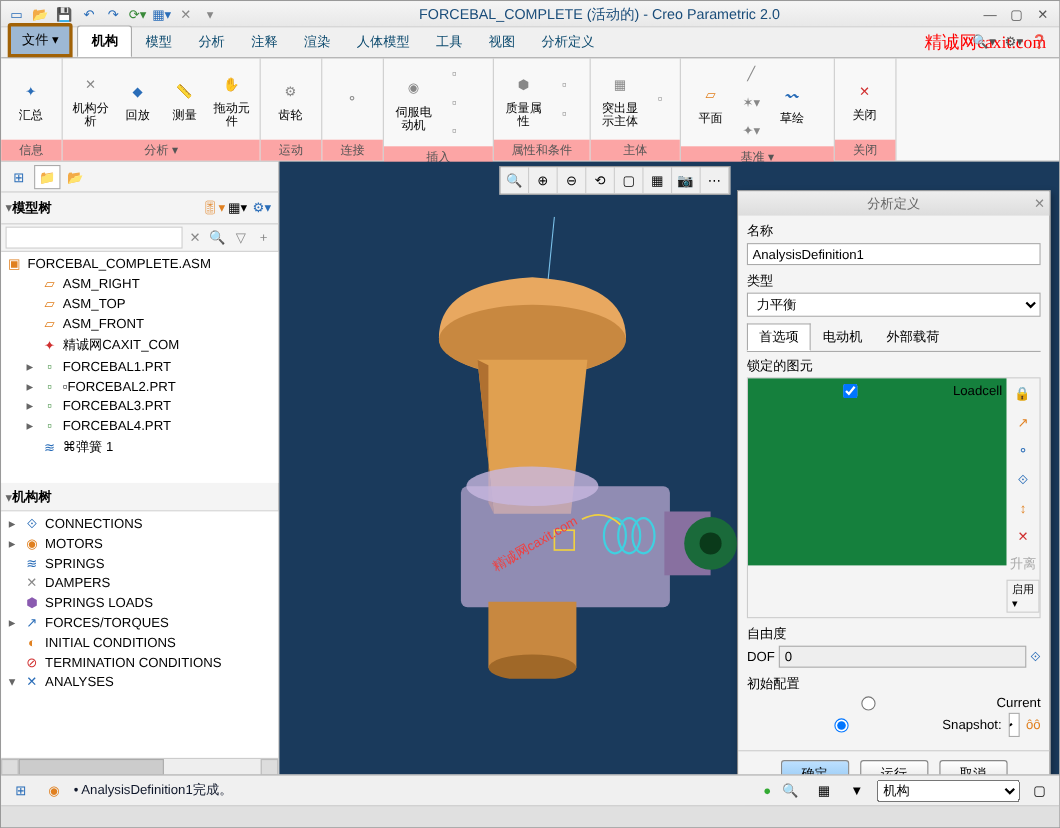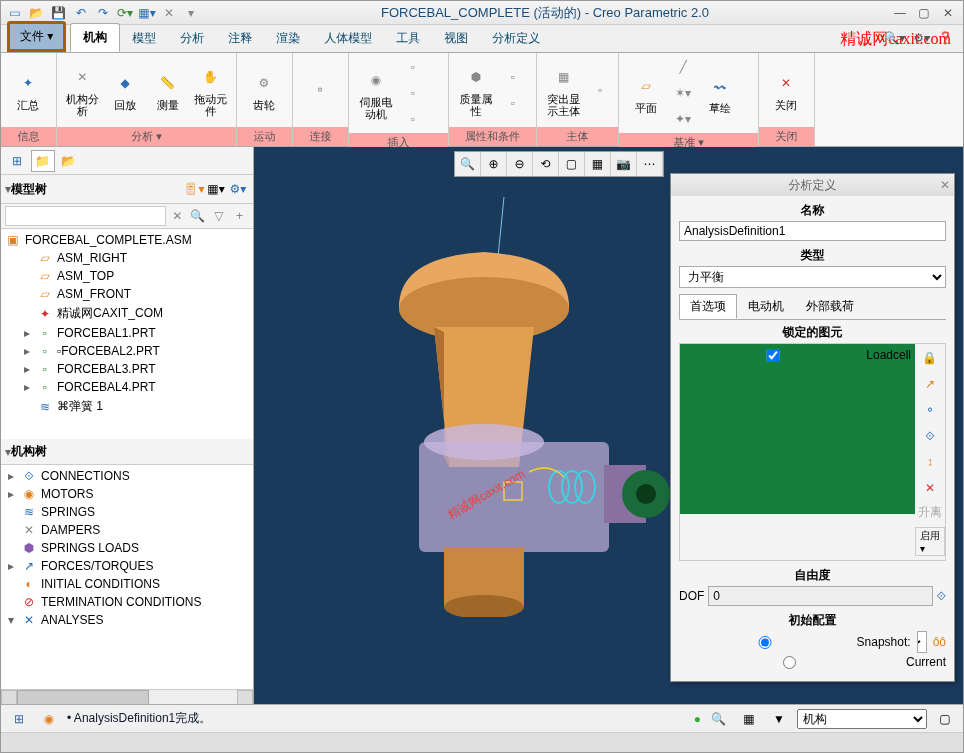--- a/index.html
+++ b/index.html
@@ -55,21 +55,21 @@
 .viewtoolbar { position: absolute; top: 4px; left: 200px; display: flex; background: #f0f0f0; border: 1px solid #999; }
 .viewtoolbar .vbtn { width: 26px; height: 24px; display: flex; align-items: center; justify-content: center; cursor: pointer; border-right: 1px solid #ccc; }
 .model-svg { position: absolute; top: 50px; left: 60px; }
 
 
 .dialog { position: absolute; right: 8px; top: 172px; width: 285px; background: #f4f4f4; border: 1px solid #888; box-shadow: 2px 2px 6px rgba(0,0,0,0.3); }
 .dialog .dtitle { height: 22px; background: linear-gradient(#eee,#ddd); display: flex; align-items: center; justify-content: center; position: relative; color: #666; }
 .dialog .dtitle .close { position: absolute; right: 4px; cursor: pointer; color: #888; }
 .dialog .dbody { padding: 6px 8px; }
 .fld { margin-bottom: 6px; }
-.fld .flbl { font-weight: bold; margin-bottom: 2px; display: block; text-align: center; }
+.fld .flbl { font-weight: normal; margin-bottom: 2px; display: block; }
 .fld input, .fld select { width: 100%; border: 1px solid #aaa; padding: 2px 4px; background: #fff; }
 .dtabs { display: flex; border-bottom: 1px solid #aaa; margin-bottom: 4px; }
 .dtabs .dtab { padding: 3px 10px; cursor: pointer; border: 1px solid transparent; }
 .dtabs .dtab.active { background: #fff; border: 1px solid #aaa; border-bottom: 1px solid #fff; }
 .lockbox { display: flex; border: 1px solid #ccc; margin-bottom: 6px; }
 .lockbox .list { flex: 1; background: #15803d; height: 170px; padding: 4px; }
 .lockbox .list .chk { display: flex; align-items: center; gap: 4px; }
 .lockbox .icons { width: 30px; display: flex; flex-direction: column; align-items: center; gap: 6px; padding: 4px 0; }
 .lockbox .icons .iic { width: 20px; height: 20px; cursor: pointer; display: flex; align-items: center; justify-content: center; }
 .dofrow { display: flex; align-items: center; gap: 4px; }
@@ -467,30 +467,35 @@
       <span class="flbl">自由度</span>
       <div class="dofrow">
         <span>DOF</span>
         <input readonly="" style="background: rgb(238, 238, 238);" value="0">
         <span class="c-blue">⟐</span>
       </div>
     </div>
     <div class="fld">
       <span class="flbl">初始配置</span>
       <div class="cfgrow">
+          <input type="radio" name="cfg" style="">
+          <span>Current</span>
+        </div>
+      <div class="cfgrow">
           <input type="radio" name="cfg" checked="" style="">
           <span>Snapshot:</span>
         <select><option>Locked</option></select>
         <span class="c-orange">ôô</span>
       </div>
-      <div class="cfgrow">
-          <input type="radio" name="cfg" style="">
-          <span>Current</span>
-        </div>
-    </div>
+    </div>
+  </div>
+  <div class="dbtns">
+    <button class="primary">确定</button>
+    <button>运行</button>
+    <button>取消</button>
   </div>
 </div>
 
 <div class="statusbar">
   <div class="sbtn c-blue">⊞</div>
   <div class="sbtn c-orange">◉</div>
   <div class="msg">• AnalysisDefinition1完成。</div>
   <span style="color:#3a3">●</span>
   <div class="sbtn">🔍</div>
   <div class="sbtn">▦</div>

